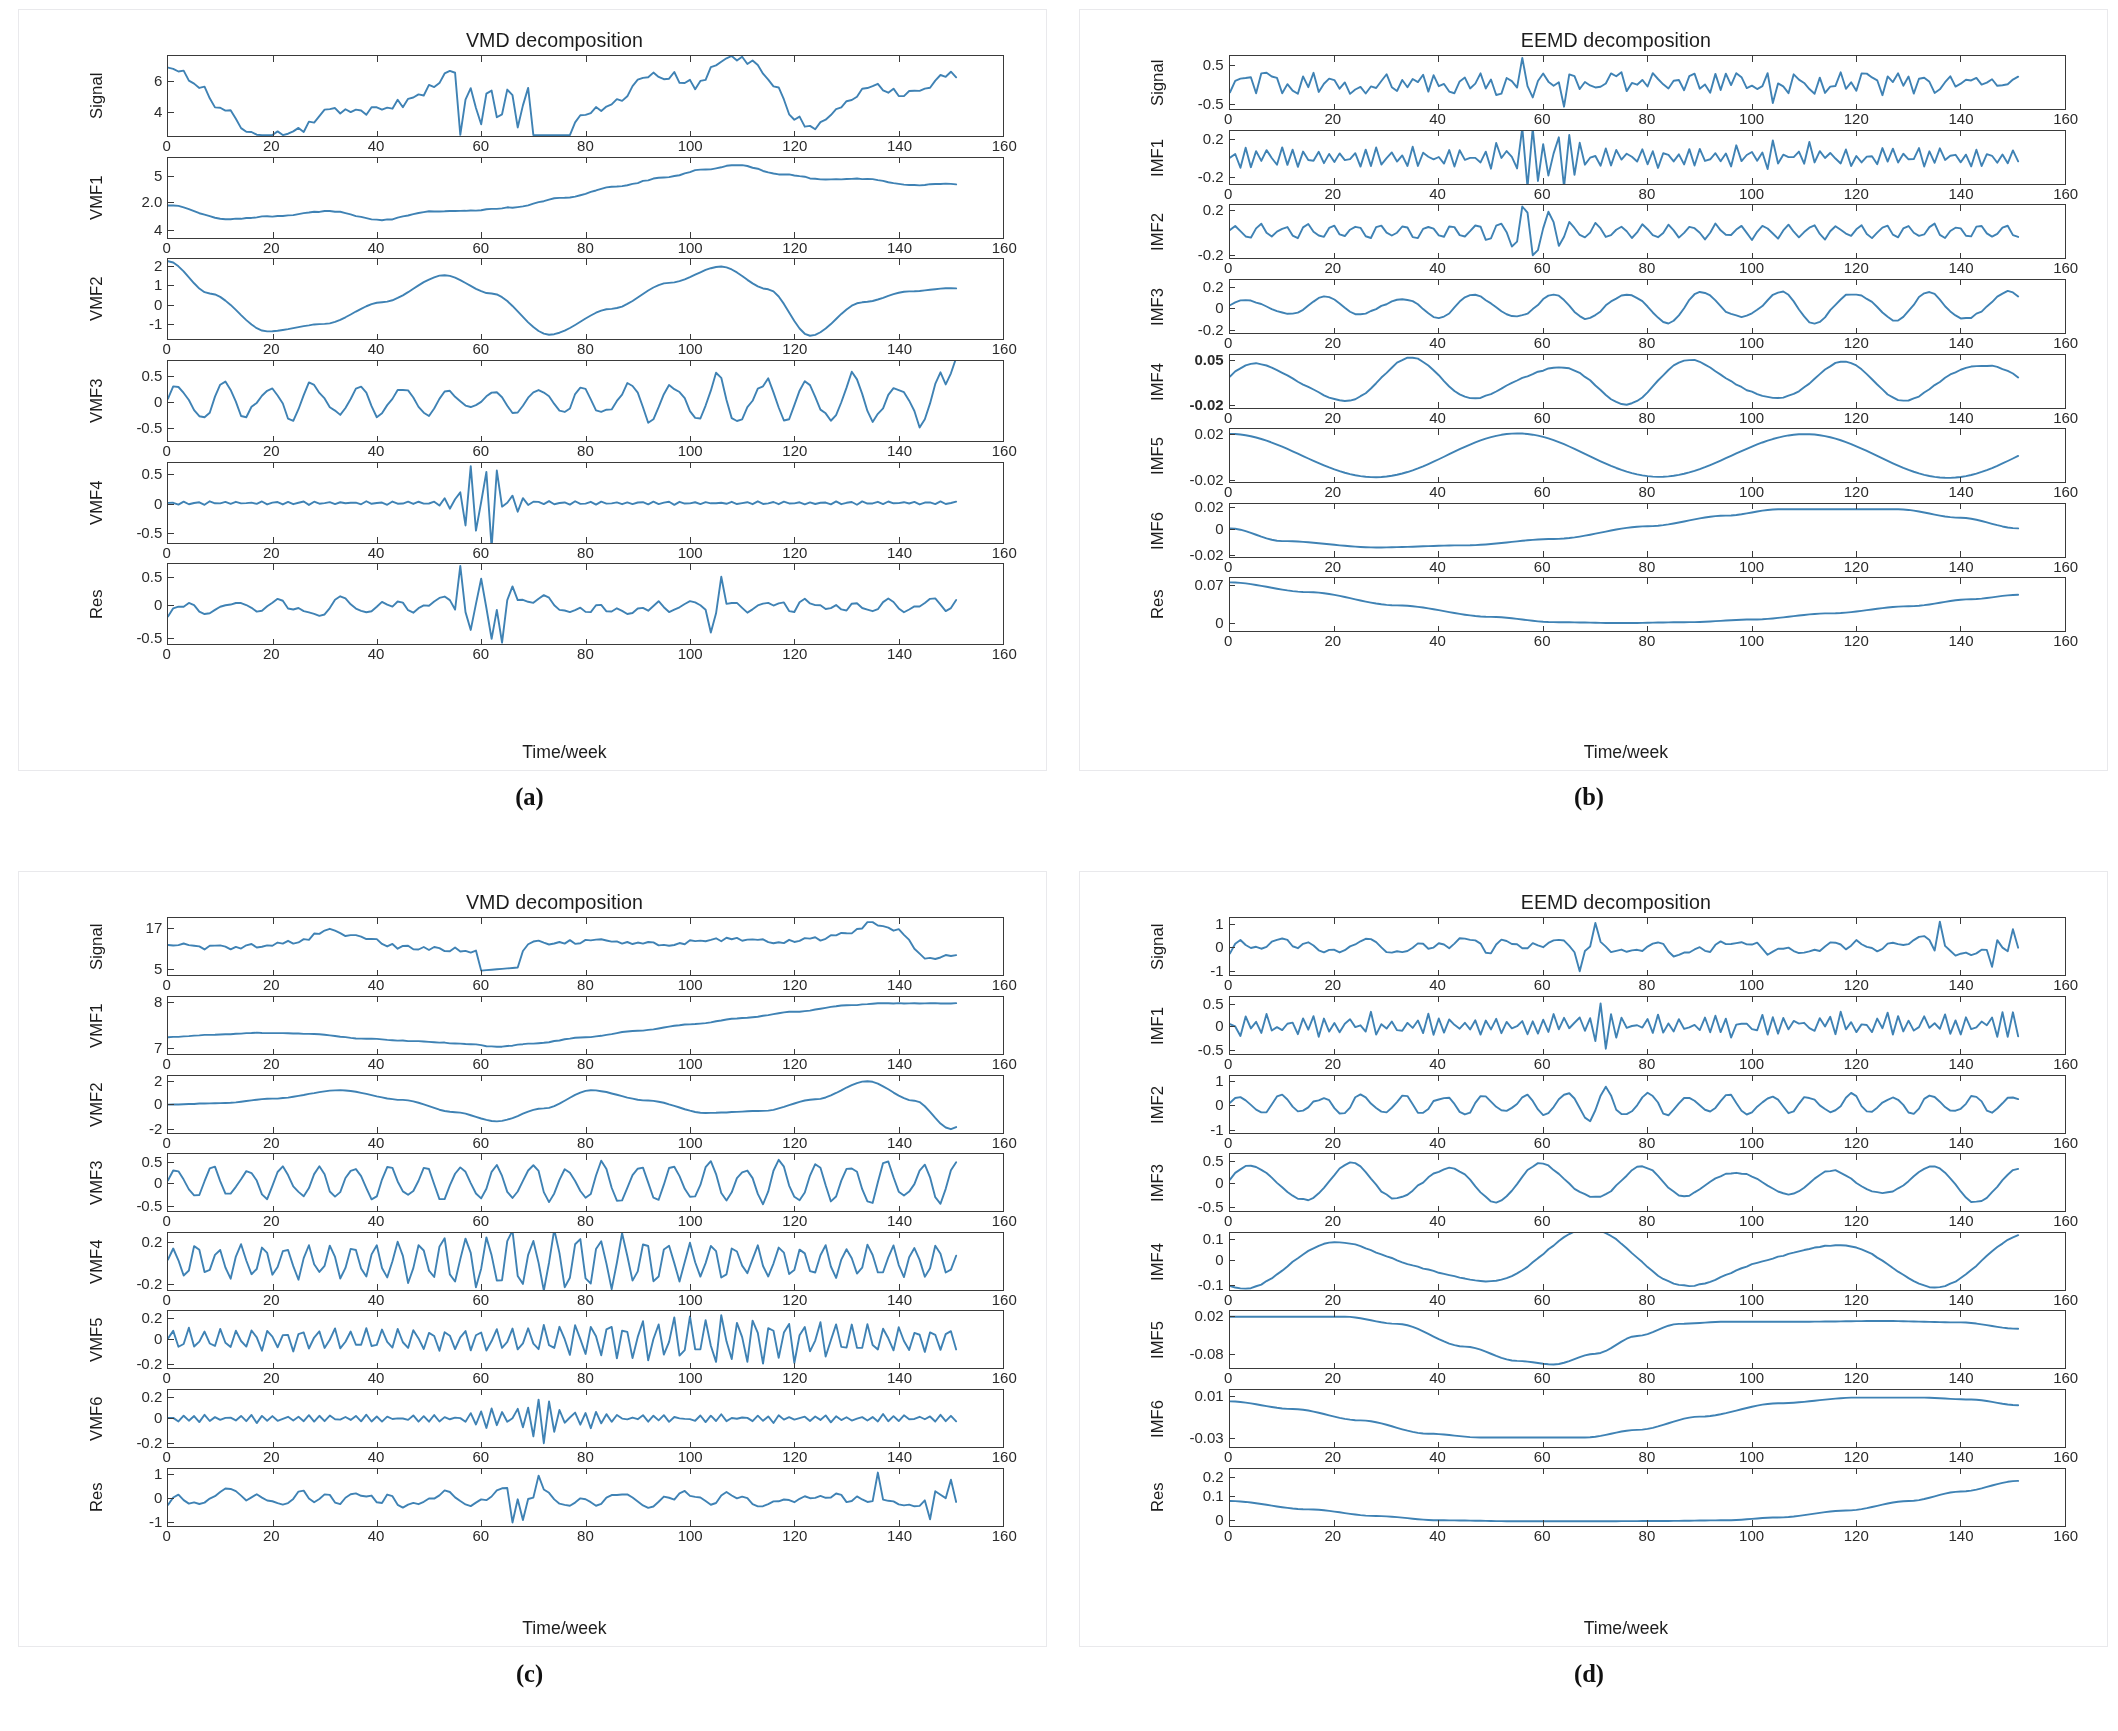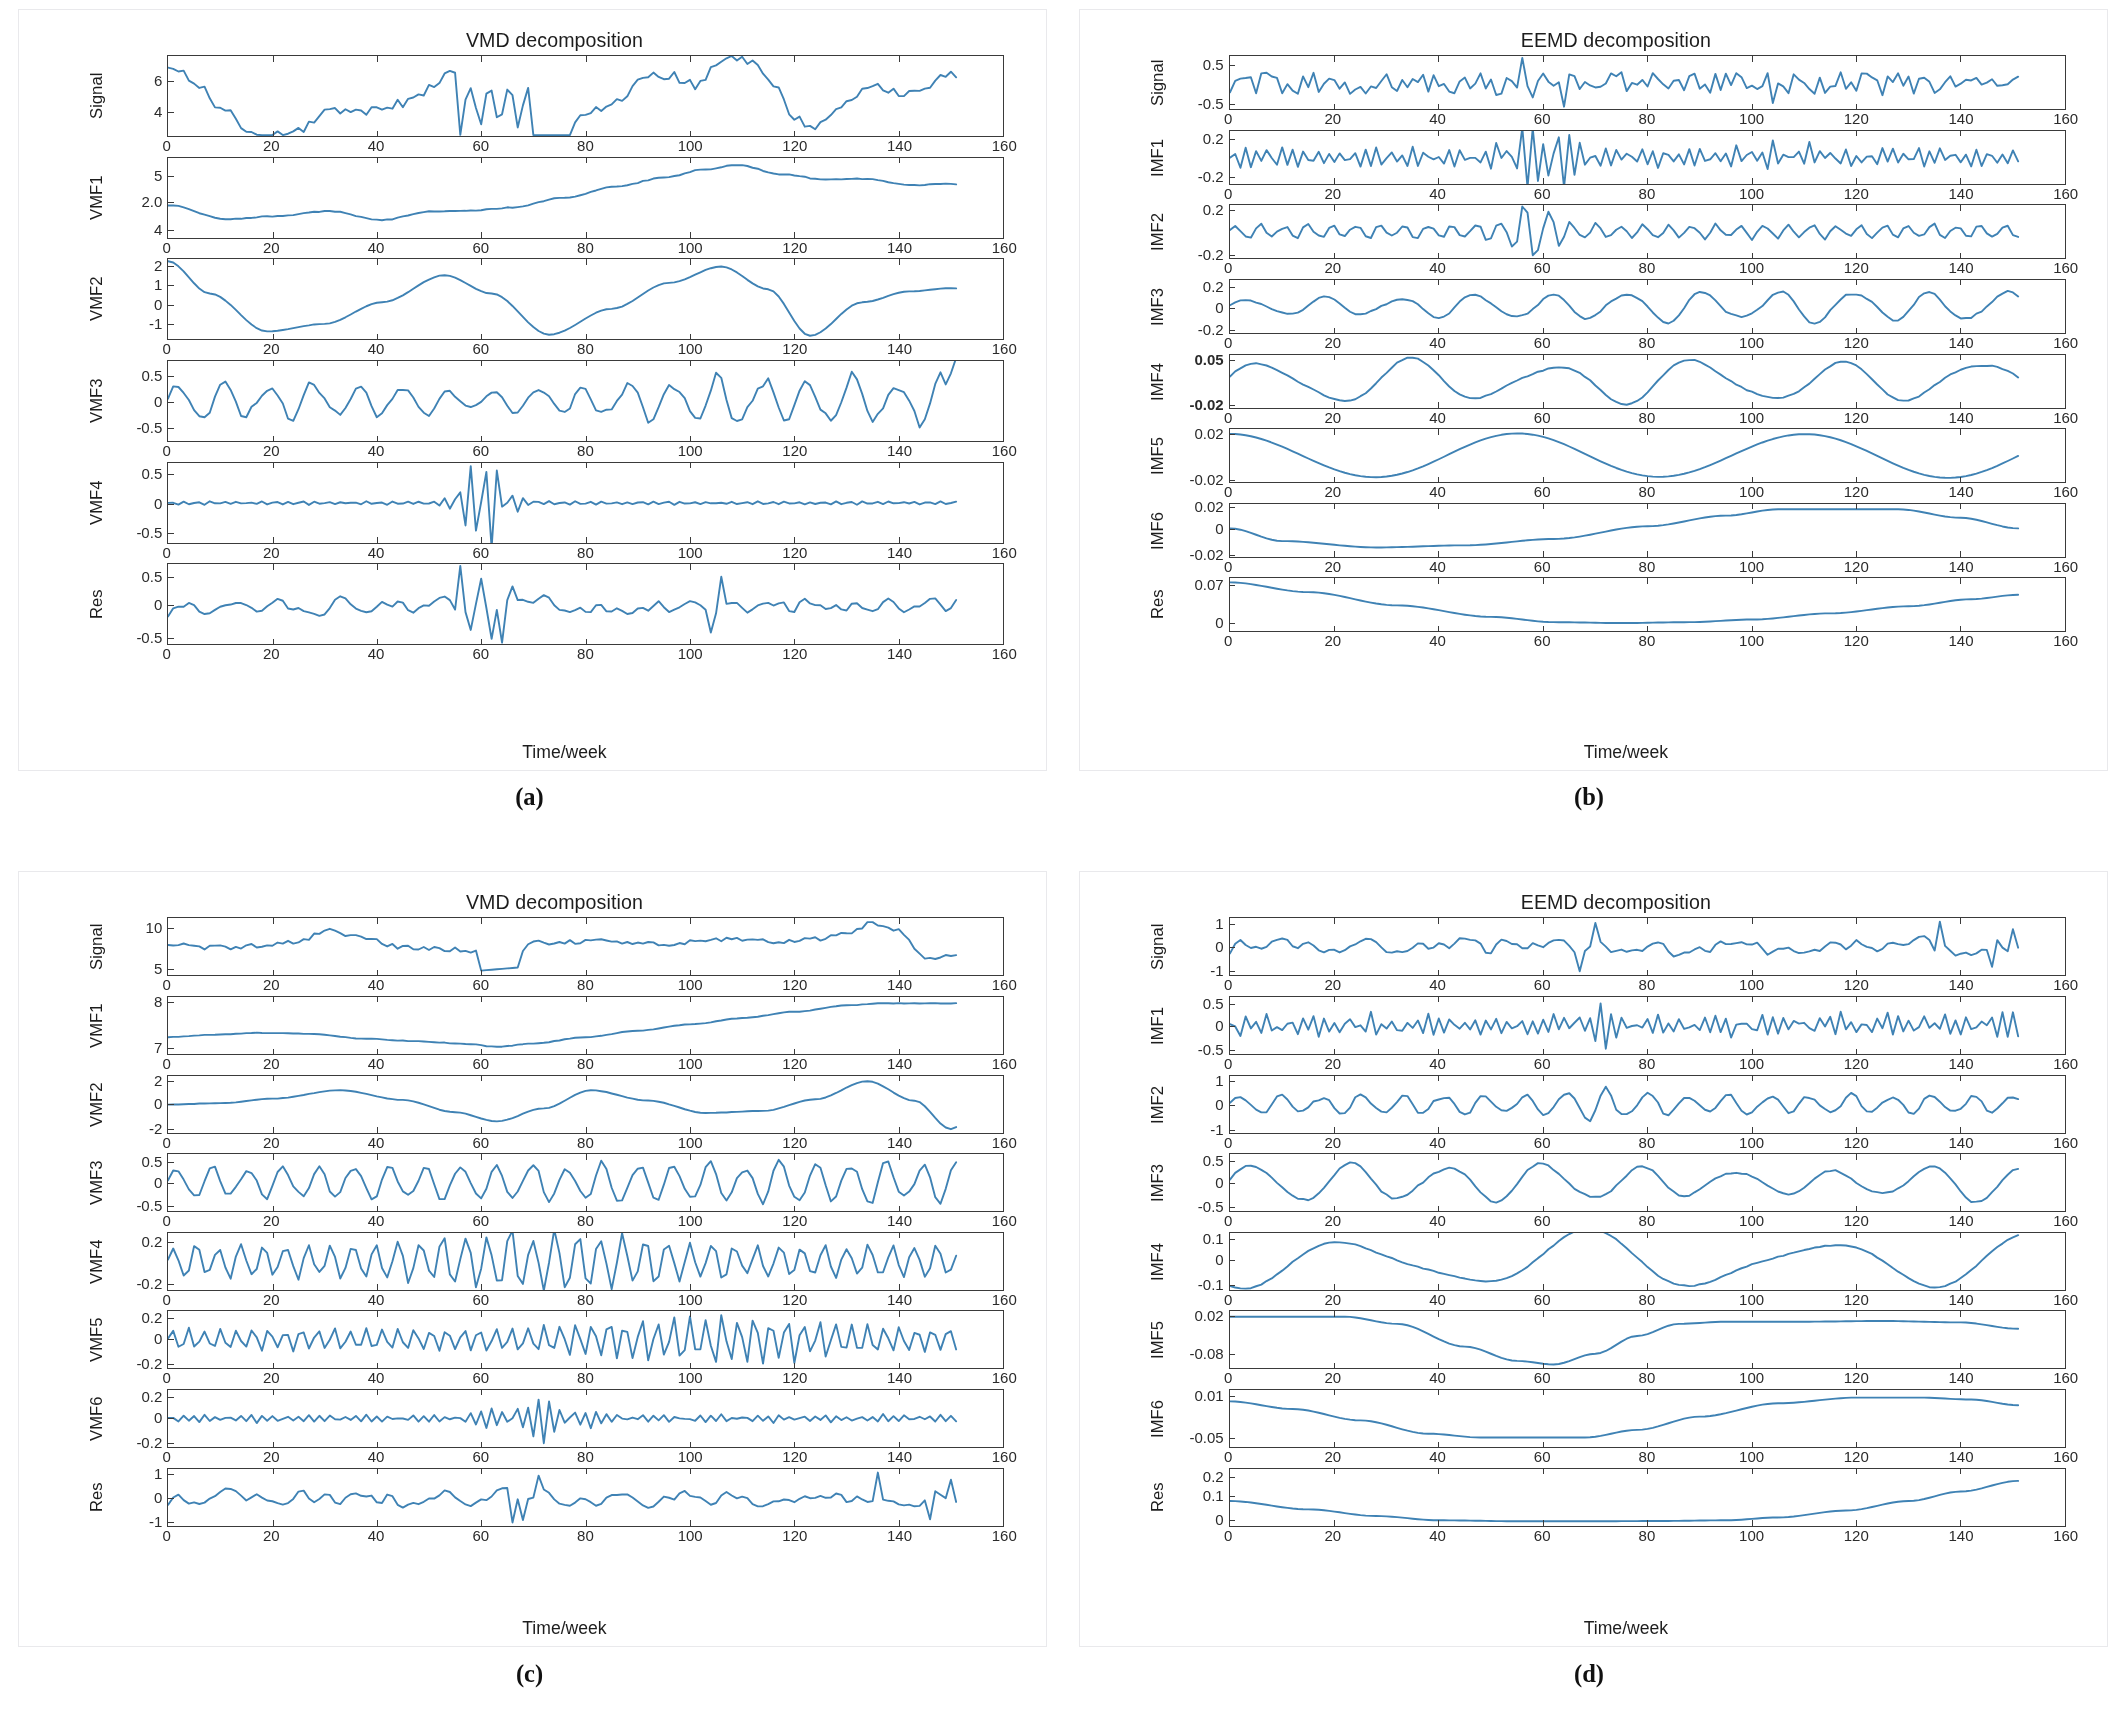--- a/index.html
+++ b/index.html
@@ -739,21 +739,21 @@
     <div class="panel-caption">(b)</div>
   </div>
 
   <div class="quadrant q-c">
     <div class="panel-box">
       <div class="panel-title">VMD decomposition</div>
       <div class="plot-stack" id="stack-c">
           <div class="subplot" style="height: 59px;">
             <div class="ylabel" style="height: 59px;">Signal</div>
             <div class="ytick-col" style="height: 59px;">
-              <span class="ytick" style="top: 9.4px;">10</span>
+              <span class="ytick" style="top: 9.4px;">17</span>
               <span class="ytick" style="top: 51px;">5</span>
             </div>
             <div class="axes" style="height: 59px;">
               <div class="ytickmark" style="top: 9.4px;"></div>
               <div class="ytickmark" style="top: 51px;"></div>
               <div class="tickmark" style="left: 12.5%;"></div>
               <div class="tickmark bot" style="left: 12.5%;"></div>
               <div class="tickmark" style="left: 25%;"></div>
               <div class="tickmark bot" style="left: 25%;"></div>
               <div class="tickmark" style="left: 37.5%;"></div>
@@ -1345,21 +1345,21 @@
               <span class="xtick" style="left: 62.5%;">100</span>
               <span class="xtick" style="left: 75%;">120</span>
               <span class="xtick" style="left: 87.5%;">140</span>
               <span class="xtick" style="left: 100%;">160</span>
             </div>
           </div>
           <div class="subplot" style="height: 59px;">
             <div class="ylabel" style="height: 59px;">IMF6</div>
             <div class="ytick-col" style="height: 59px;">
               <span class="ytick" style="top: 5.9px;">0.01</span>
-              <span class="ytick" style="top: 48px;">-0.05</span>
+              <span class="ytick" style="top: 48px;">-0.03</span>
             </div>
             <div class="axes" style="height: 59px;">
               <div class="ytickmark" style="top: 5.9px;"></div>
               <div class="ytickmark" style="top: 48px;"></div>
               <div class="tickmark" style="left: 12.5%;"></div>
               <div class="tickmark bot" style="left: 12.5%;"></div>
               <div class="tickmark" style="left: 25%;"></div>
               <div class="tickmark bot" style="left: 25%;"></div>
               <div class="tickmark" style="left: 37.5%;"></div>
               <div class="tickmark bot" style="left: 37.5%;"></div>

